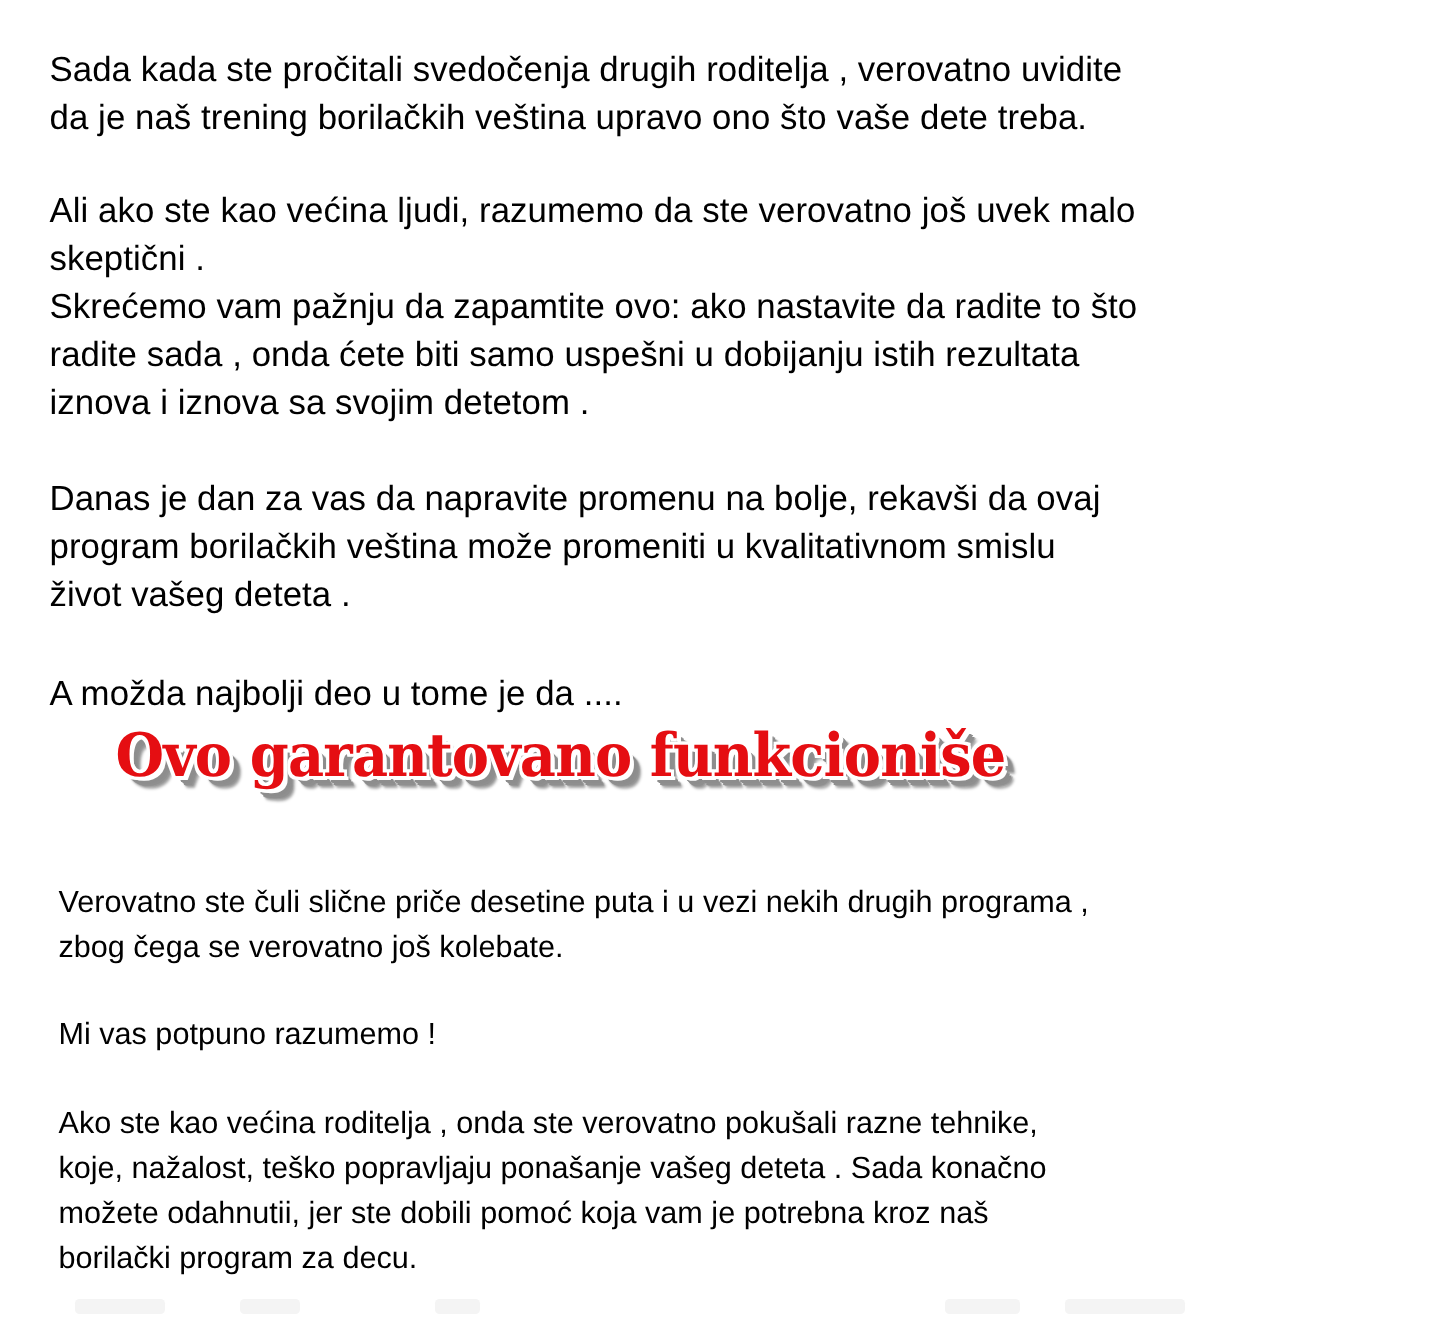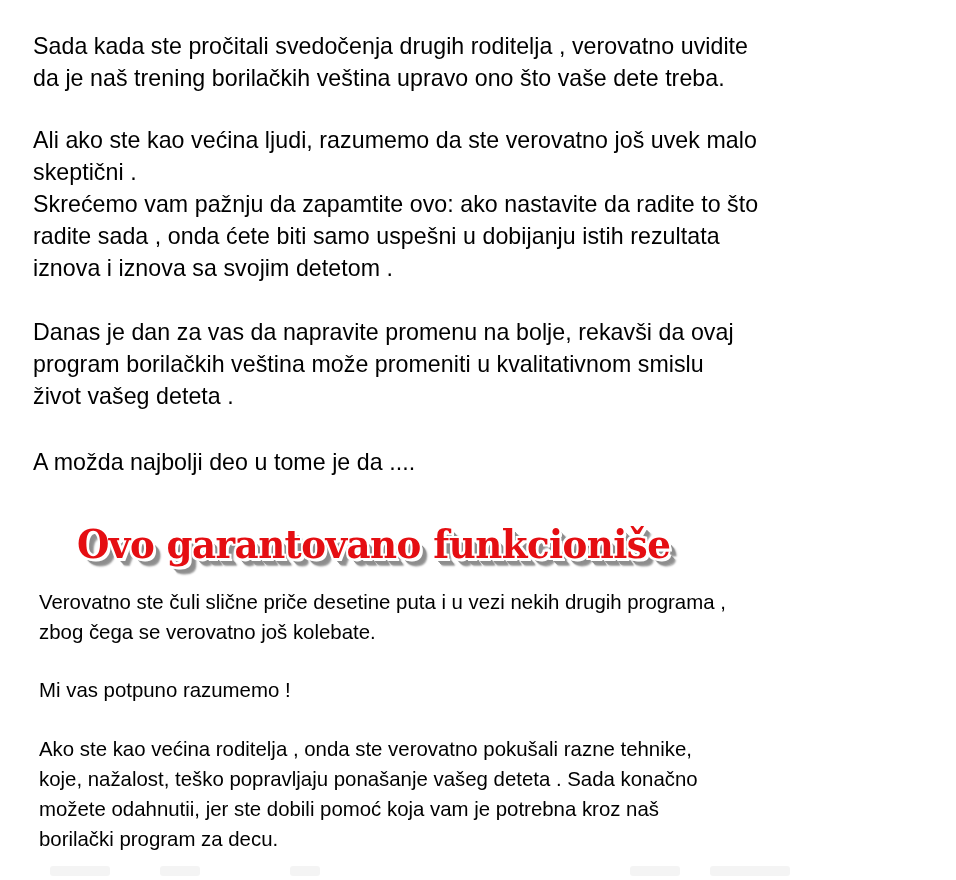--- a/index.html
+++ b/index.html
@@ -32,21 +32,21 @@
     }
     .bottom {
       left: 39px;
       font-size: 20.4px;
       line-height: 30px;
     }
     .headline-wrap {
       position: absolute;
       left: 0;
       width: 956px;
-      top: 516px;
+      top: 476px;
       height: 66px;
     }
     .headline {
       position: absolute;
       left: 77px;
       top: 4px;
       font-family: "DejaVu Serif", "Liberation Serif", serif;
       font-weight: bold;
       font-size: 40px;
       letter-spacing: -0.6px;

